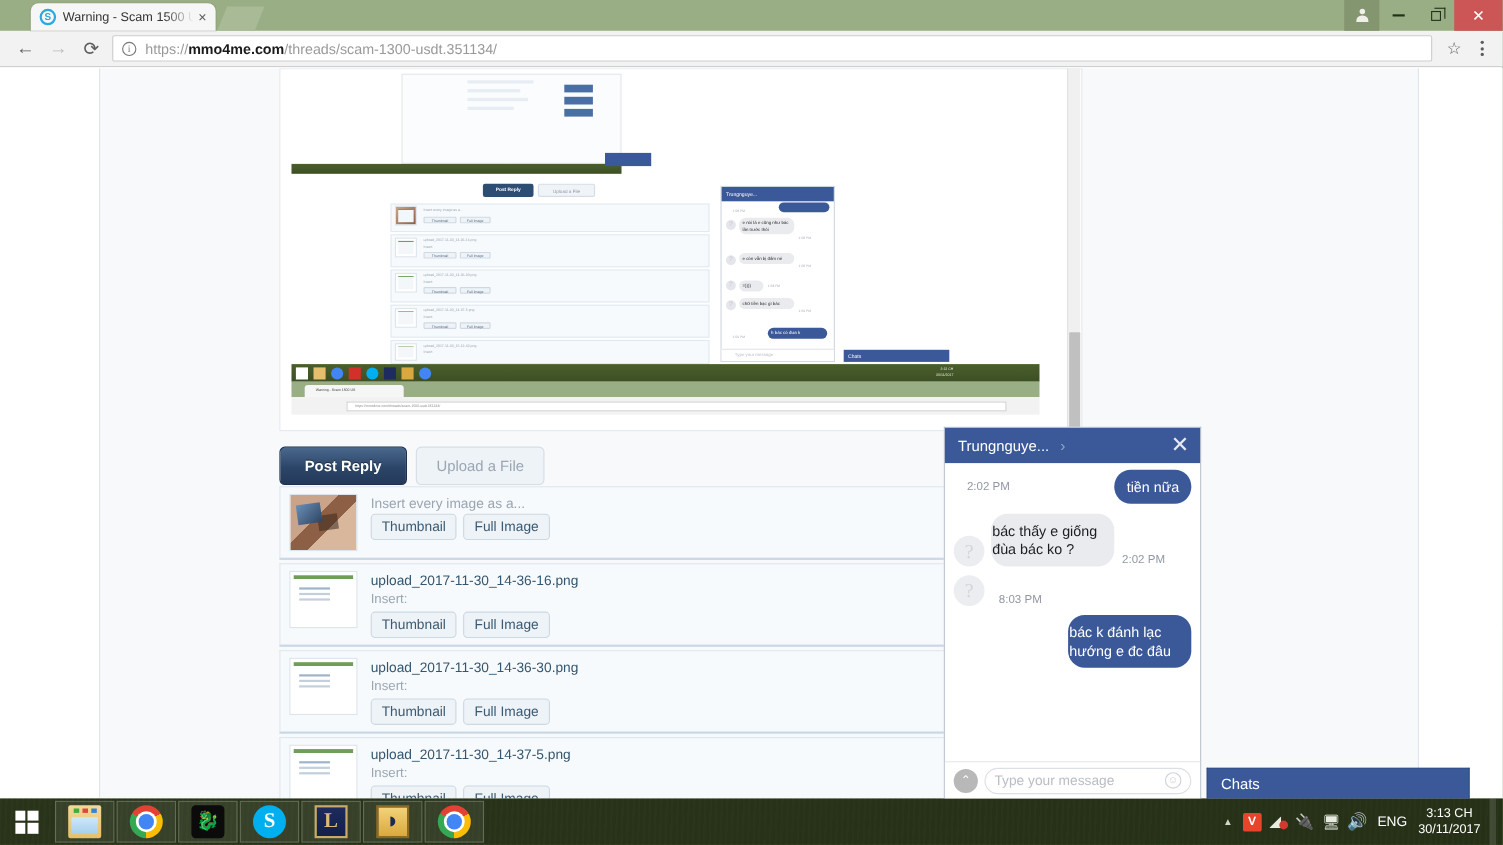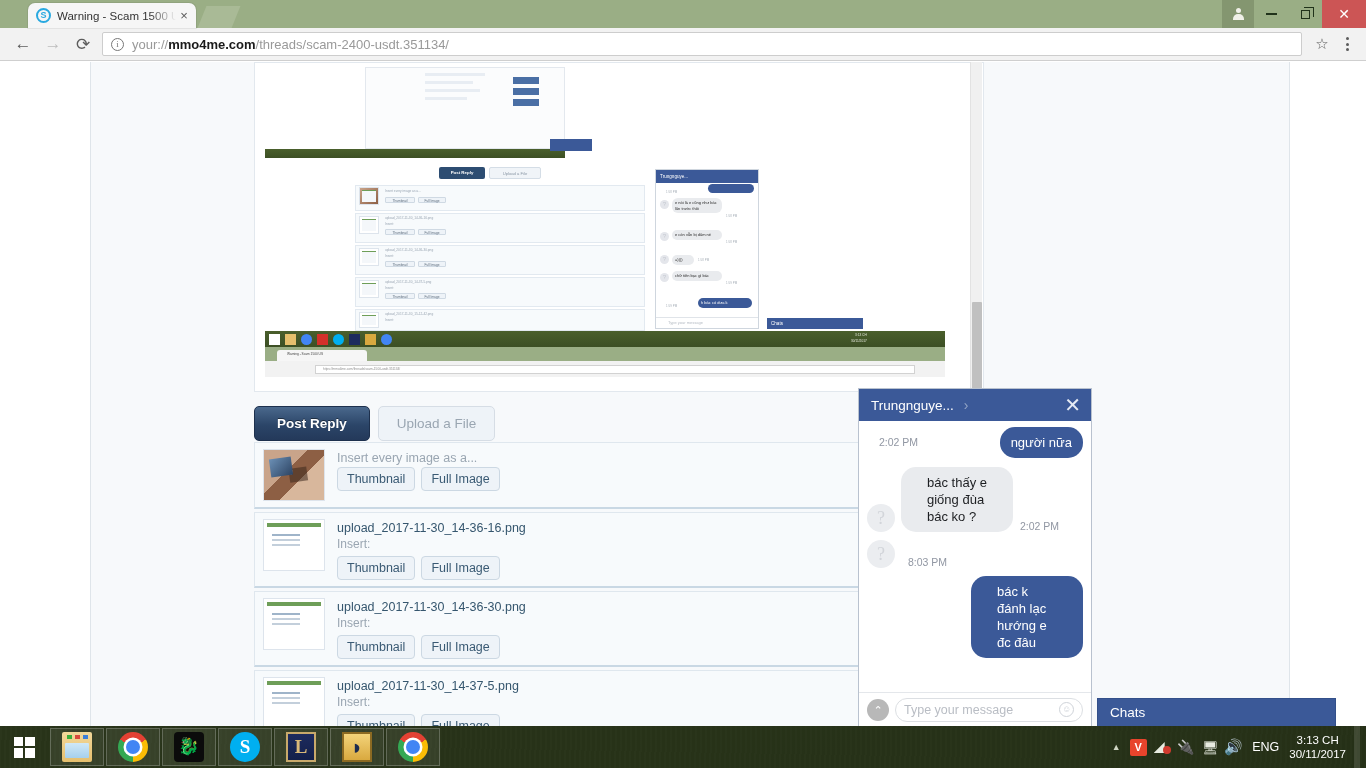--- a/index.html
+++ b/index.html
@@ -386,21 +386,21 @@
   .avatar {
     width: 28px; height: 28px; flex: 0 0 28px;
     border-radius: 50%; background: #ebedf0;
     color: #d2d5da; font-size: 18px;
     text-align: center; line-height: 28px;
     margin-right: 6px;
     font-family: "Liberation Serif", serif;
   }
   .bubble {
     border-radius: 15px;
-    padding: 7px 26px;
+    padding: 7px 1px;
     font-size: 13px; line-height: 17px;
     max-width: 112px;
     word-wrap: break-word;
   }
   .msg.them .bubble { background: #e9ebee; color: #1c1e21; }
   .msg.me .bubble { background: #3b5998; color: #fff; }
   .ts {
     font-size: 10.5px; color: #9197a3;
     white-space: nowrap;
   }
@@ -642,21 +642,21 @@
       <div class="win-btn close">✕</div>
     </div>
   </div>
 
   <div id="toolbar">
     <div class="nav-btn">←</div>
     <div class="nav-btn disabled">→</div>
     <div class="nav-btn">⟳</div>
     <div id="omnibox">
       <div class="info-icon">i</div>
-      <div id="url"><span>your://</span><b>mmo4me.com</b><span>/threads/scam-2400-usdt.351134/</span></div>
+      <div id="url"><span>https://</span><b>mmo4me.com</b><span>/threads/scam-1300-usdt.351134/</span></div>
     </div>
     <div class="tb-right">
       <div class="star-btn">☆</div>
       <div class="menu-btn">
           <i></i>
           <i></i>
           <i></i>
         </div>
     </div>
   </div>
@@ -834,21 +834,21 @@
   <div id="chat-header">
     <div id="chat-title">Trungnguye...</div>
     <div id="chat-chevron">›</div>
     <div id="chat-close">✕</div>
   </div>
 
   <div id="chat-body">
 
     <div id="top-bubble-row">
       <div class="ts" style="position:absolute;left:12px;top:9px;">2:02 PM</div>
-      <div id="top-bubble">người nữa</div>
+      <div id="top-bubble">tiền nữa</div>
     </div>
 
     <div style="height:40px;"></div>
 
     <div class="msg them">
       <div class="avatar">?</div>
       <div class="bubble">bác thấy e giống đùa bác ko ?</div>
       <div class="ts">2:02 PM</div>
     </div>
 

